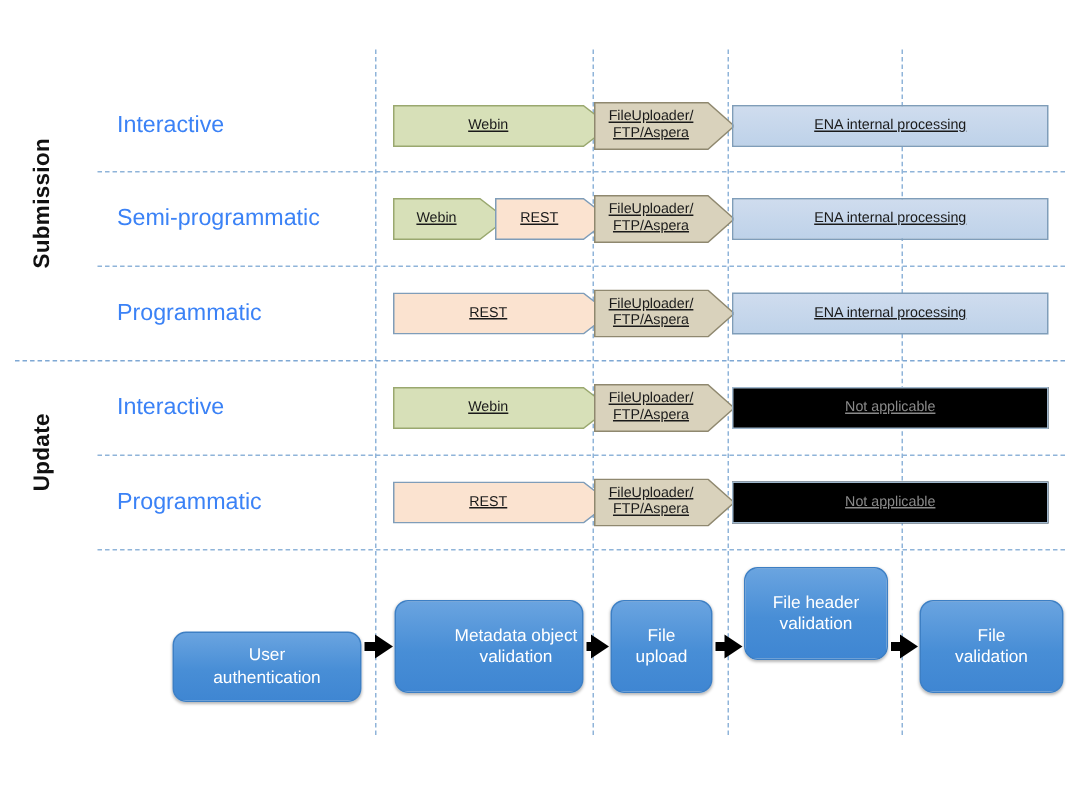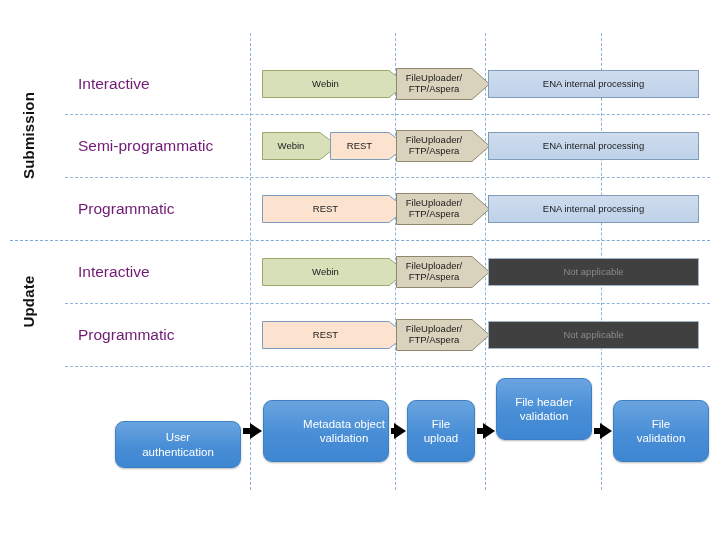--- a/index.html
+++ b/index.html
@@ -19,43 +19,43 @@
   
   .grouplabel{
     position:absolute;width:160px;text-align:center;
     transform-origin:center center;
     font-size:15px;font-weight:bold;color:#111;
     letter-spacing:.2px;
   }
 
   
   .rowlabel{
-    position:absolute;left:78px;font-size:15.5px;color:#701a75;
+    position:absolute;left:78px;font-size:15.5px;color:#3b82f6;
     white-space:nowrap;transform:translateY(-50%);
   }
 
   
   .shape{
     position:absolute;transform:translateY(-50%);
     display:flex;align-items:center;justify-content:center;
     text-align:center;line-height:1.15;
     font-size:9.5px;color:#1a1a1a;box-sizing:border-box;
   }
-  .shape span{display:block;padding:0 4px;}
+  .shape span{display:block;padding:0 4px;text-decoration:underline;}
 
   .chev{ }
   .shape .txt{position:relative;z-index:2;}
 
   .rect{
     border:1px solid #7f9db9;
     background:linear-gradient(180deg,#cfdcee 0%,#bed2e9 100%);
   }
   .rect.na{
     border:1px solid #9eb6cc;
-    background:#404040;color:#8a8a8a;
+    background:#000000;color:#8a8a8a;
   }
 
   
   .pbox{
     position:absolute;border-radius:9px;
     background:linear-gradient(180deg,#6aa4e0 0%,#488ed6 55%,#3f86d2 100%);
     border:1px solid #3d7fc4;
     box-shadow:0 1px 2px rgba(0,0,0,.28);
     display:flex;align-items:center;justify-content:center;
     color:#ffffff;font-size:11.5px;line-height:1.25;text-align:center;

